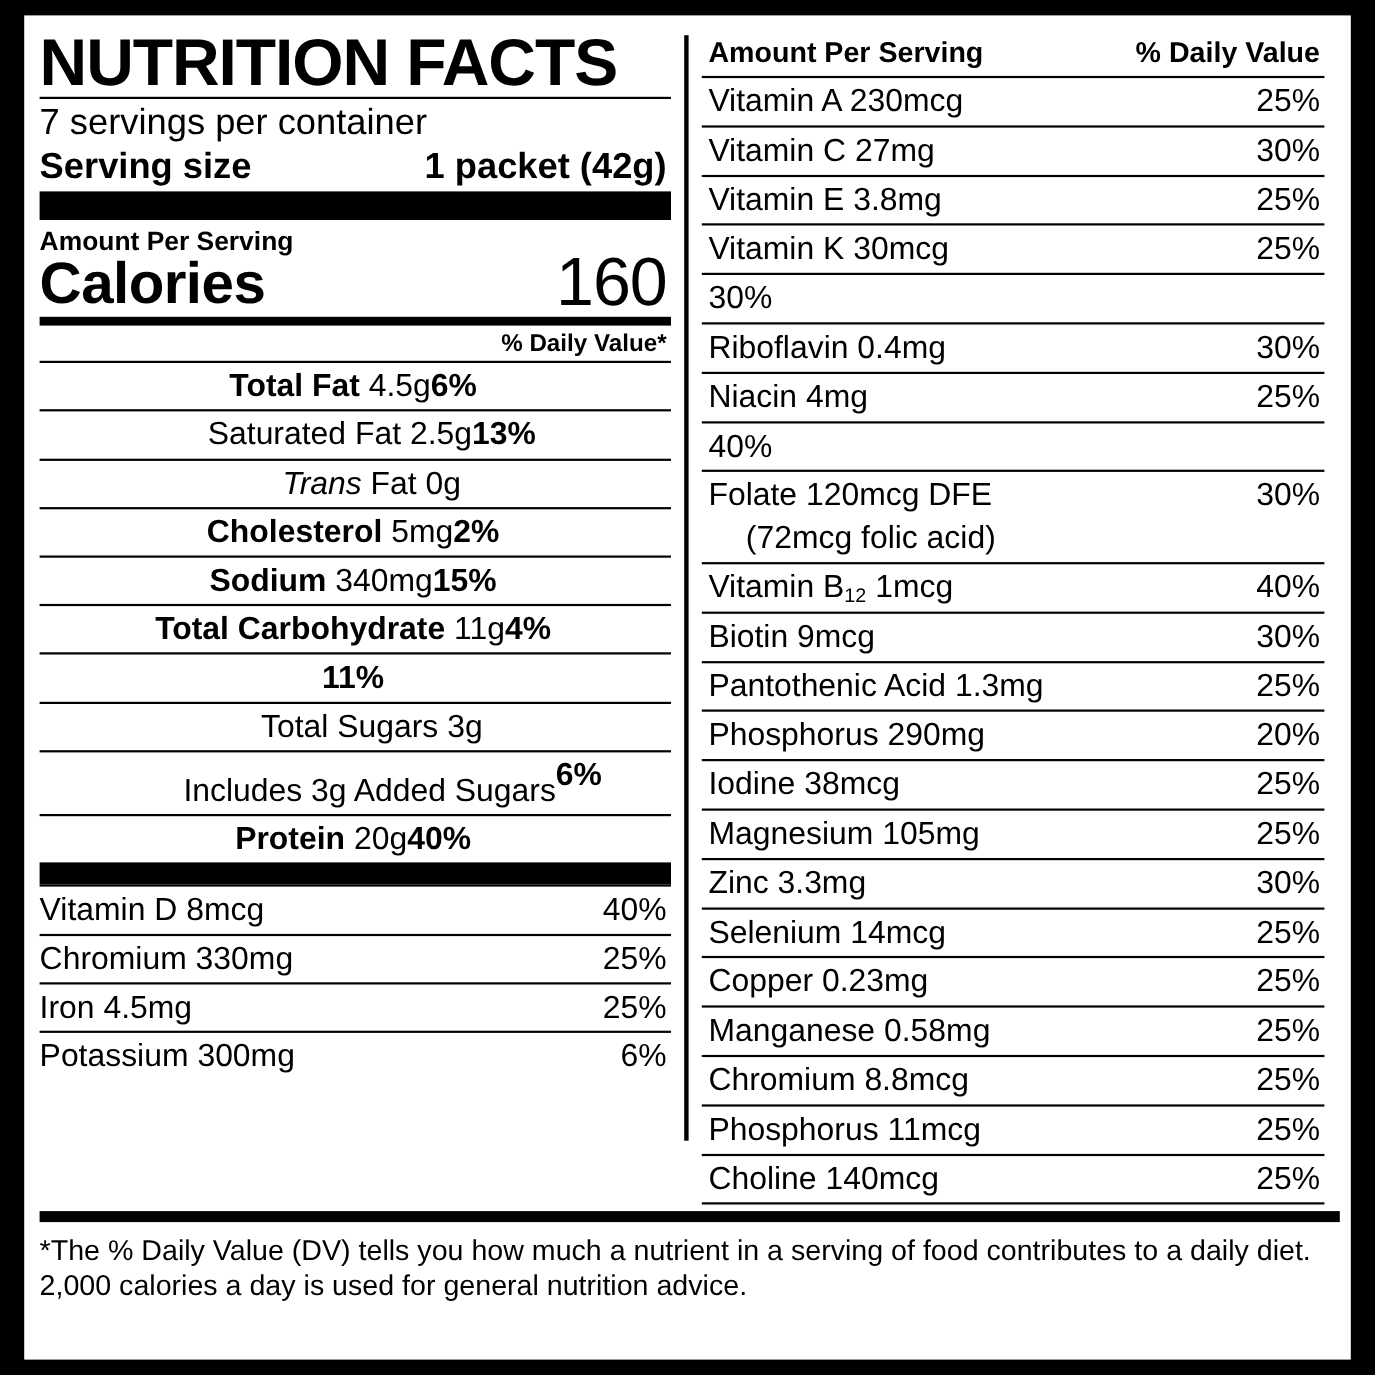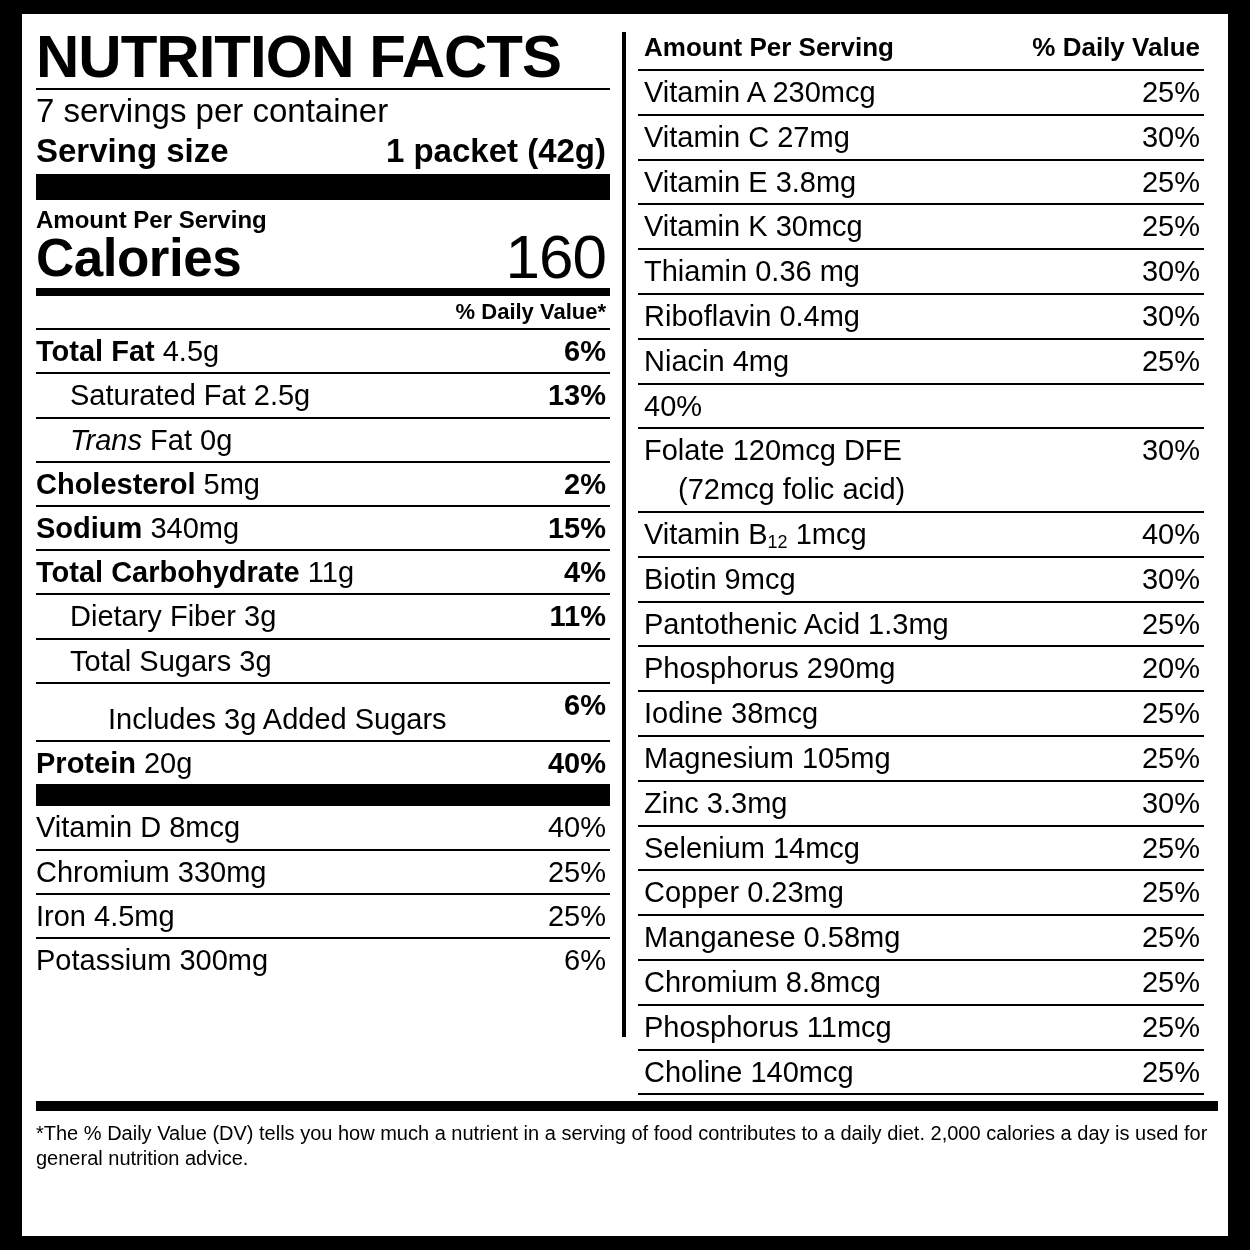--- a/index.html
+++ b/index.html
@@ -100,21 +100,21 @@
 
   .dv-header {
     text-align: right;
     font-size: 22px;
     font-weight: bold;
     padding: 3px 4px 3px 0;
   }
 
   .nrow {
     display: flex;
-    justify-content: space-between;
+    justify-content: center;
     font-size: 29px;
     line-height: 1.18;
     padding: 4px 4px 4px 0;
     border-top: 2px solid #000;
   }
   .nrow.first { border-top: 2px solid #000; }
   .nrow .nm { white-space: nowrap; }
   .nrow .dv { font-weight: bold; white-space: nowrap; }
   .b { font-weight: bold; }
   .i { font-style: italic; margin-top: 28px; }
@@ -155,21 +155,21 @@
   .rrow-last { border-bottom: 2px solid #000; }
   sub { font-size: 0.62em; vertical-align: baseline; position: relative; top: 0.25em; }
 
   
   .foot-rule {
     height: 10px;
     background: #000;
     margin: 6px 10px 0 14px;
   }
   .footnote {
-    font-size: 20px;
+    font-size: 26px;
     line-height: 1.22;
     padding: 10px 14px 0 14px;
   }
 </style>
 </head>
 <body>
 
 <div class="panel">
   <div class="columns">
 
@@ -211,21 +211,20 @@
           </div>
           <div class="nrow">
             <span class="nm"><span class="b">Sodium</span><span> 340mg</span></span>
             <span class="dv">15%</span>
           </div>
           <div class="nrow">
             <span class="nm"><span class="b">Total Carbohydrate</span><span> 11g</span></span>
             <span class="dv">4%</span>
           </div>
           <div class="nrow">
-            <span class="nm ind1"><span class="">Dietary Fiber</span><span> 3g</span></span>
             <span class="dv">11%</span>
           </div>
           <div class="nrow">
             <span class="nm ind1"><span class="">Total Sugars</span><span> 3g</span></span>
             <span class="dv"></span>
           </div>
           <div class="nrow">
             <span class="nm ind2"><span class="">Includes 3g Added Sugars</span></span>
             <span class="dv">6%</span>
           </div>
@@ -275,21 +274,20 @@
           </div>
           <div class="rrow">
             <span class="rn">Vitamin E  3.8mg</span>
             <span>25%</span>
           </div>
           <div class="rrow">
             <span class="rn">Vitamin K  30mcg</span>
             <span>25%</span>
           </div>
           <div class="rrow">
-            <span class="rn">Thiamin  0.36 mg</span>
             <span>30%</span>
           </div>
           <div class="rrow">
             <span class="rn">Riboflavin  0.4mg</span>
             <span>30%</span>
           </div>
           <div class="rrow">
             <span class="rn">Niacin  4mg</span>
             <span>25%</span>
           </div>

